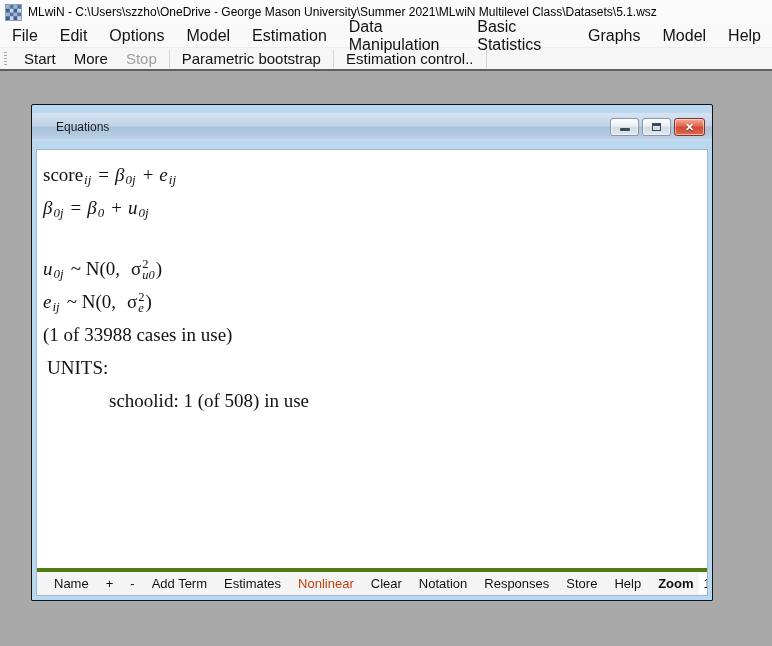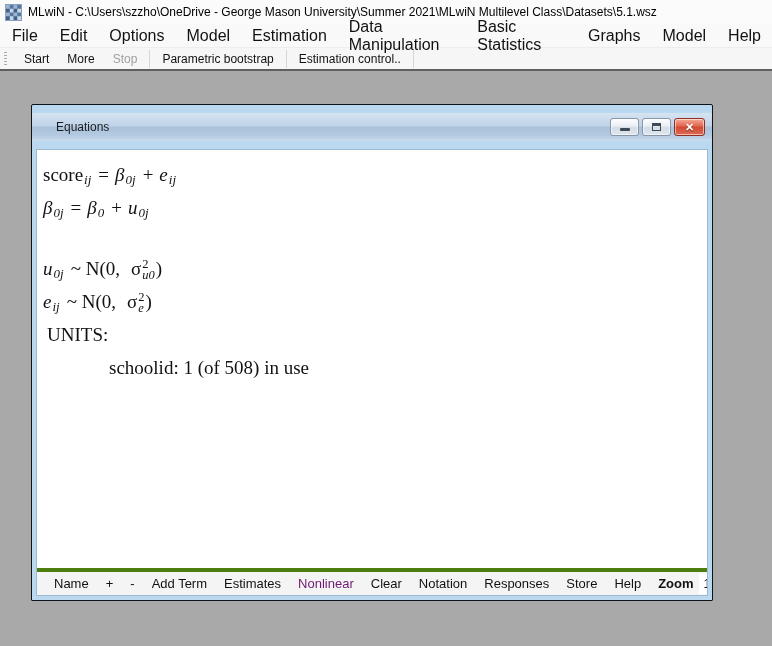--- a/index.html
+++ b/index.html
@@ -9,21 +9,21 @@
   
   .app-titlebar { height:24px; background:#fbfbfb; display:flex; align-items:center; padding-left:6px; gap:7px; }
   .app-icon { width:15px; height:15px; flex:none;
     background: conic-gradient(#5577a3 25%, #c9d6e5 0 50%, #41608c 0 75%, #9fb4cc 0);
     background-size:7.5px 7.5px; outline:1px solid #8aa0bc; }
   .app-title-text { font-size:12px; color:#000; white-space:nowrap; }
 
   .menubar { height:23px; background:#f9f9f9; display:flex; align-items:center; font-size:16px; padding-left:1px; }
   .menu-item { padding:3px 11px; cursor:default; }
 
-  .toolbar { height:24px; background:#f6f6f6; display:flex; align-items:center; font-size:12px;
+  .toolbar { height:24px; background:#f6f6f6; display:flex; align-items:center; font-size:15px;
     padding-left:3px; border-top:1px solid #ededed; border-bottom:2px solid #5f5f5f; }
   .grip { width:3px; height:14px; margin:0 8px 0 1px;
     background:repeating-linear-gradient(180deg,#aab 0 1px,transparent 1px 3px); }
   .tb-btn { padding:3px 9px; white-space:nowrap; }
   .tb-btn.disabled { color:#9f9f9f; }
   .tb-sep { width:1px; height:18px; background:#d6d6d6; margin:0 3px; flex:none; }
 
   
   .mdi { position:relative; height:573px; background:#a9a9a9; }
 
@@ -59,21 +59,21 @@
   .supsub { display:inline-flex; flex-direction:column; font-size:12.5px; line-height:11px; margin:0 1px; transform:translateY(1px); }
   .ss-sup { font-style:normal; }
   .ss-sub { font-style:italic; }
   .units-line { padding-left:4px; }
   .schoolid-line { padding-left:66px; }
 
   
   .eq-bottombar { height:27px; flex:none; background:#f4f4f4; border-top:4px solid #4d7c0f;
     display:flex; align-items:center; font-size:13px; padding-left:9px; gap:1px; }
   .bb-btn { padding:3px 8px; white-space:nowrap; }
-  .bb-btn.disabled { color:#701a75; }
+  .bb-btn.disabled { color:#c2410c; }
   .bb-zoom-label { font-weight:bold; padding:3px 4px 3px 8px; }
   .zoom-combo { width:88px; height:20px; background:#fff; display:flex; align-items:center; padding:0 6px 0 5px; }
   .zoom-value { font-size:13px; }
   .bb-endcap { width:38px; height:21px; background:#ededed; margin-left:2px; }
 </style>
 </head>
 <body>
 
 <div class="app">
 
@@ -171,20 +171,23 @@
               <span class="sub">ij</span>
             <span class="op">~ N(0,</span>
             <span class="rm sigma">σ</span>
               <span class="supsub">
                 <span class="ss-sup">2</span>
                 <span class="ss-sub">e</span>
               </span>
             <span class="rm">)</span>
           </div>
 
+          <div class="eq-line">
+            <span class="rm">(1 of 33988 cases in use)</span>
+          </div>
 
           <div class="eq-line units-line">
             <span class="rm">UNITS:</span>
           </div>
 
           <div class="eq-line schoolid-line">
             <span class="rm">schoolid: 1 (of 508) in use</span>
           </div>
 
         </div>

